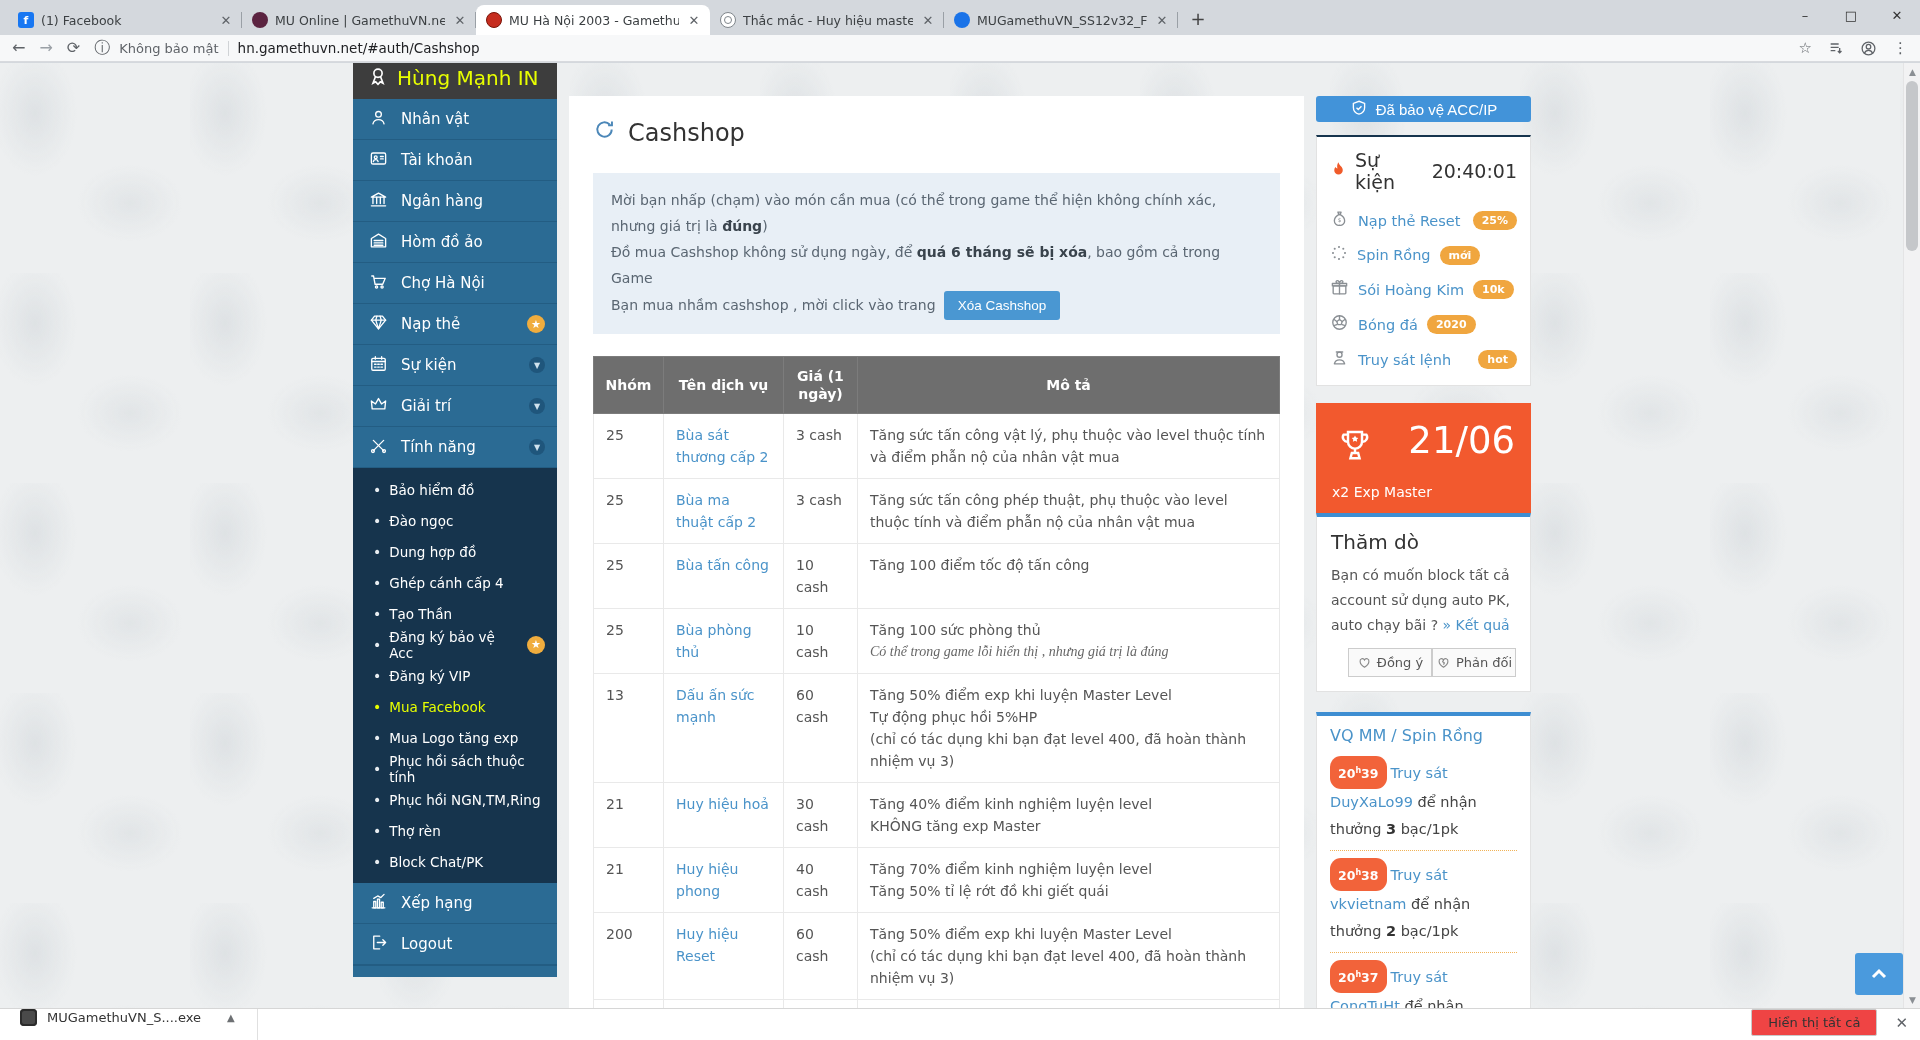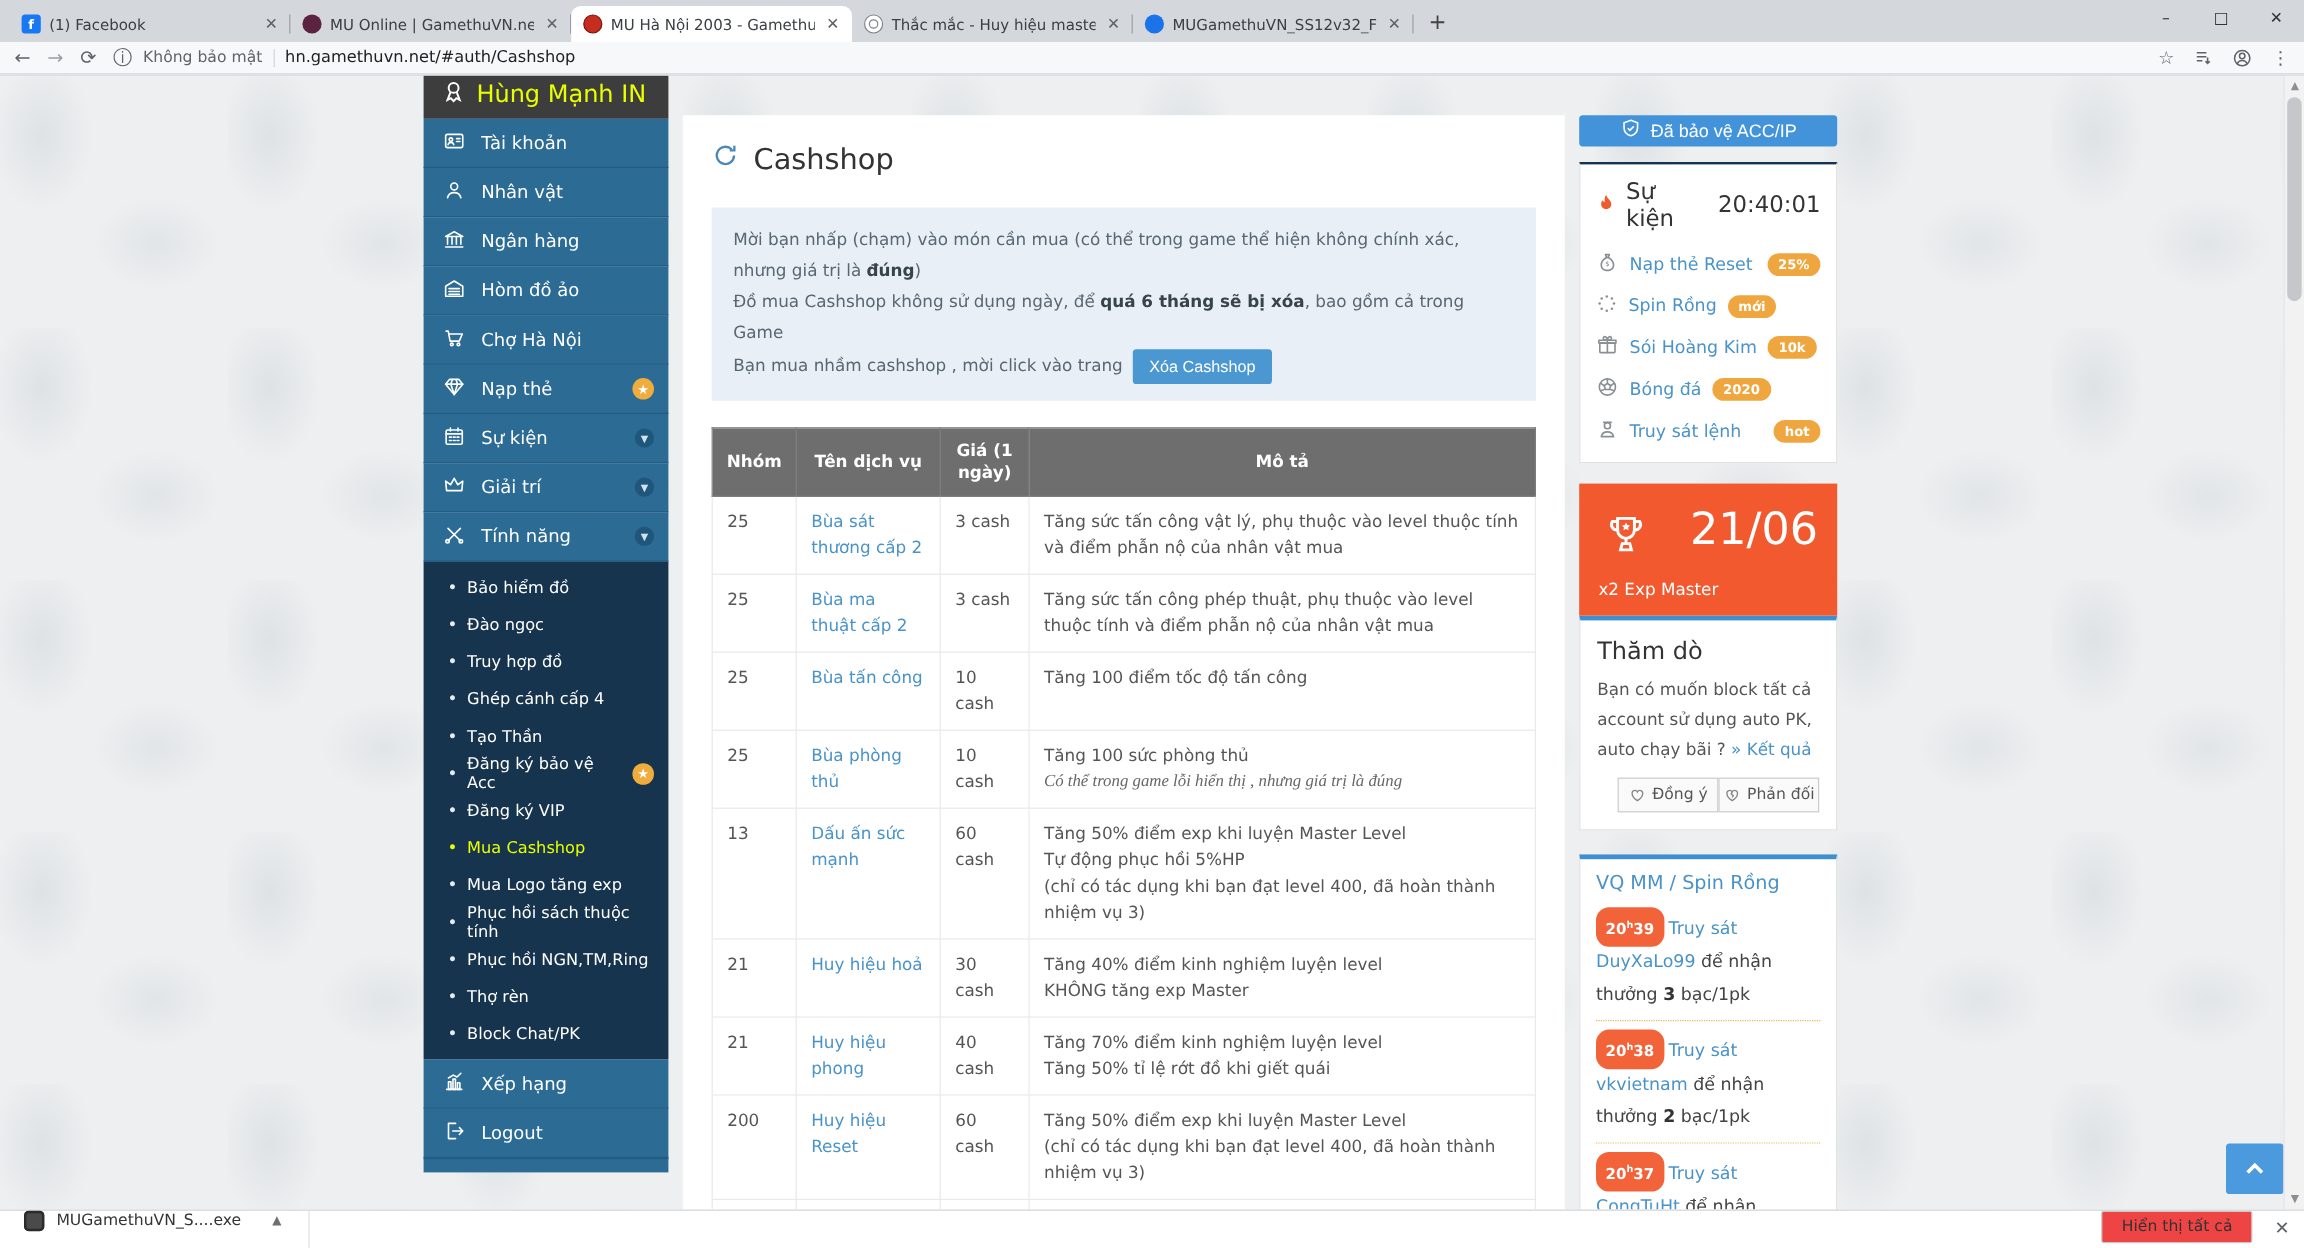--- a/index.html
+++ b/index.html
@@ -221,36 +221,36 @@
           <svg width="22" height="22" viewBox="0 0 24 24" fill="none" stroke="currentColor" stroke-width="1.8">
               <circle cx="12" cy="9" r="4.5"></circle>
               <path d="M9.2 12.8L6.5 20l3-1.6L12 21l2.5-2.6 3 1.6-2.7-7.2"></path>
             </svg>
         </span>
         <span class="uname">Hùng Mạnh IN</span>
       </div>
       <nav id="sb-main">
           <div class="sb-item">
             <span><svg width="19" height="19" viewBox="0 0 24 24" fill="none" stroke="currentColor" stroke-width="1.7" stroke-linecap="round" stroke-linejoin="round">
+                <circle cx="12" cy="8" r="3.6"></circle>
+                <path d="M5 20c.8-3.6 3.6-5.4 7-5.4s6.2 1.8 7 5.4"></path>
+              </svg></span>
+            <span class="lbl">Nhân vật</span>
+          </div>
+          <div class="sb-item">
+            <span><svg width="19" height="19" viewBox="0 0 24 24" fill="none" stroke="currentColor" stroke-width="1.7" stroke-linecap="round" stroke-linejoin="round">
                 <rect x="3" y="5" width="18" height="14" rx="2"></rect>
                 <circle cx="8.5" cy="10.5" r="1.8"></circle>
                 <path d="M5.5 15.8c.4-1.6 1.6-2.4 3-2.4s2.6.8 3 2.4"></path>
                 <path d="M14.5 9.5h3.5M14.5 12.5h3.5"></path>
               </svg></span>
             <span class="lbl">Tài khoản</span>
           </div>
           <div class="sb-item">
             <span><svg width="19" height="19" viewBox="0 0 24 24" fill="none" stroke="currentColor" stroke-width="1.7" stroke-linecap="round" stroke-linejoin="round">
-                <circle cx="12" cy="8" r="3.6"></circle>
-                <path d="M5 20c.8-3.6 3.6-5.4 7-5.4s6.2 1.8 7 5.4"></path>
-              </svg></span>
-            <span class="lbl">Nhân vật</span>
-          </div>
-          <div class="sb-item">
-            <span><svg width="19" height="19" viewBox="0 0 24 24" fill="none" stroke="currentColor" stroke-width="1.7" stroke-linecap="round" stroke-linejoin="round">
                 <path d="M3 9l9-5 9 5H3z"></path>
                 <path d="M5 9v8M9.7 9v8M14.3 9v8M19 9v8"></path>
                 <path d="M3 20h18"></path>
               </svg></span>
             <span class="lbl">Ngân hàng</span>
           </div>
           <div class="sb-item">
             <span><svg width="19" height="19" viewBox="0 0 24 24" fill="none" stroke="currentColor" stroke-width="1.7" stroke-linecap="round" stroke-linejoin="round">
                 <path d="M3 9.5L12 4l9 5.5V20H3z"></path>
                 <path d="M6.5 12h11M6.5 15h11M6.5 18h11"></path>
@@ -304,42 +304,42 @@
           <div class="sb-subitem">
             <span class="dot">•</span>
             <span class="lbl">Bảo hiểm đồ</span>
           </div>
           <div class="sb-subitem">
             <span class="dot">•</span>
             <span class="lbl">Đào ngọc</span>
           </div>
           <div class="sb-subitem">
             <span class="dot">•</span>
-            <span class="lbl">Truy hợp đồ</span>
+            <span class="lbl">Dung hợp đồ</span>
           </div>
           <div class="sb-subitem">
             <span class="dot">•</span>
             <span class="lbl">Ghép cánh cấp 4</span>
           </div>
           <div class="sb-subitem">
             <span class="dot">•</span>
             <span class="lbl">Tạo Thần</span>
           </div>
           <div class="sb-subitem">
             <span class="dot">•</span>
             <span class="lbl">Đăng ký bảo vệ Acc</span>
             <span class="starbadge">★</span>
           </div>
           <div class="sb-subitem">
             <span class="dot">•</span>
             <span class="lbl">Đăng ký VIP</span>
           </div>
           <div class="sb-subitem active">
             <span class="dot">•</span>
-            <span class="lbl">Mua Cashshop</span>
+            <span class="lbl">Mua Facebook</span>
           </div>
           <div class="sb-subitem">
             <span class="dot">•</span>
             <span class="lbl">Mua Logo tăng exp</span>
           </div>
           <div class="sb-subitem">
             <span class="dot">•</span>
             <span class="lbl">Phục hồi sách thuộc tính</span>
           </div>
           <div class="sb-subitem">

